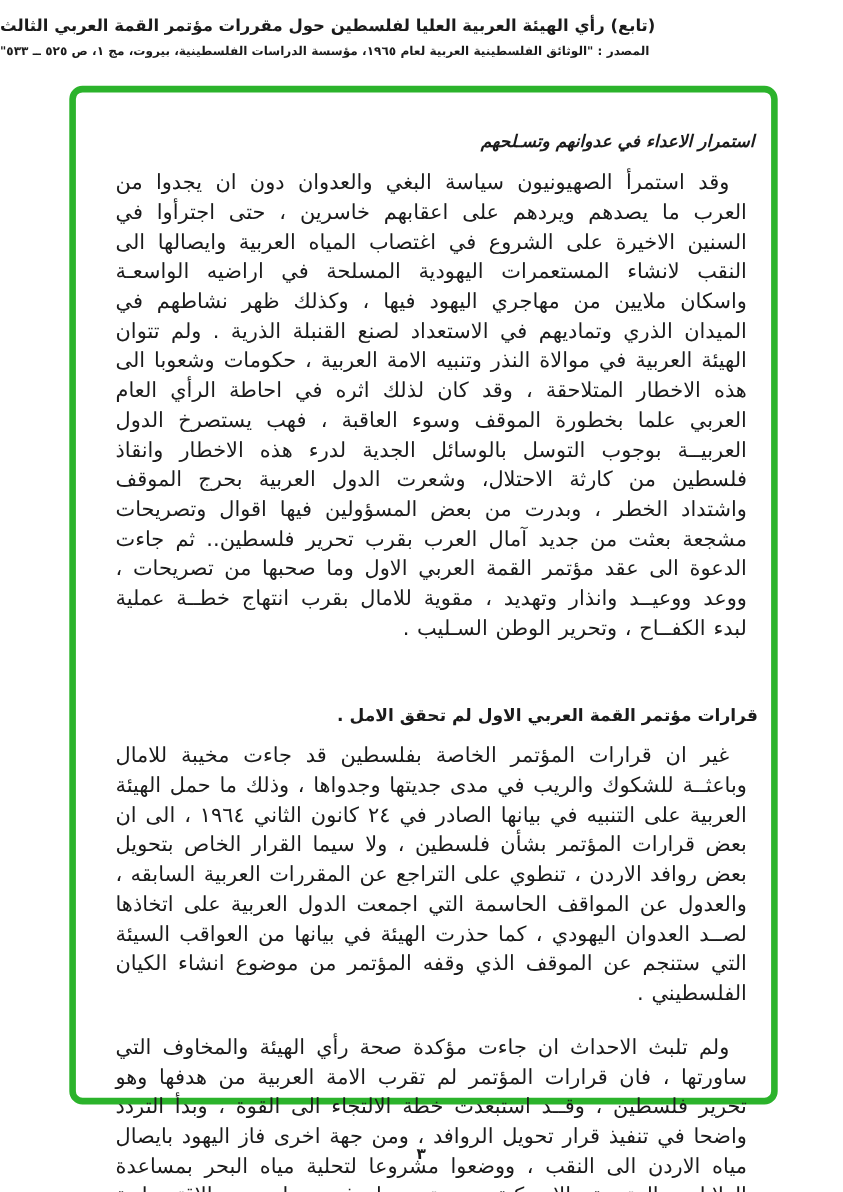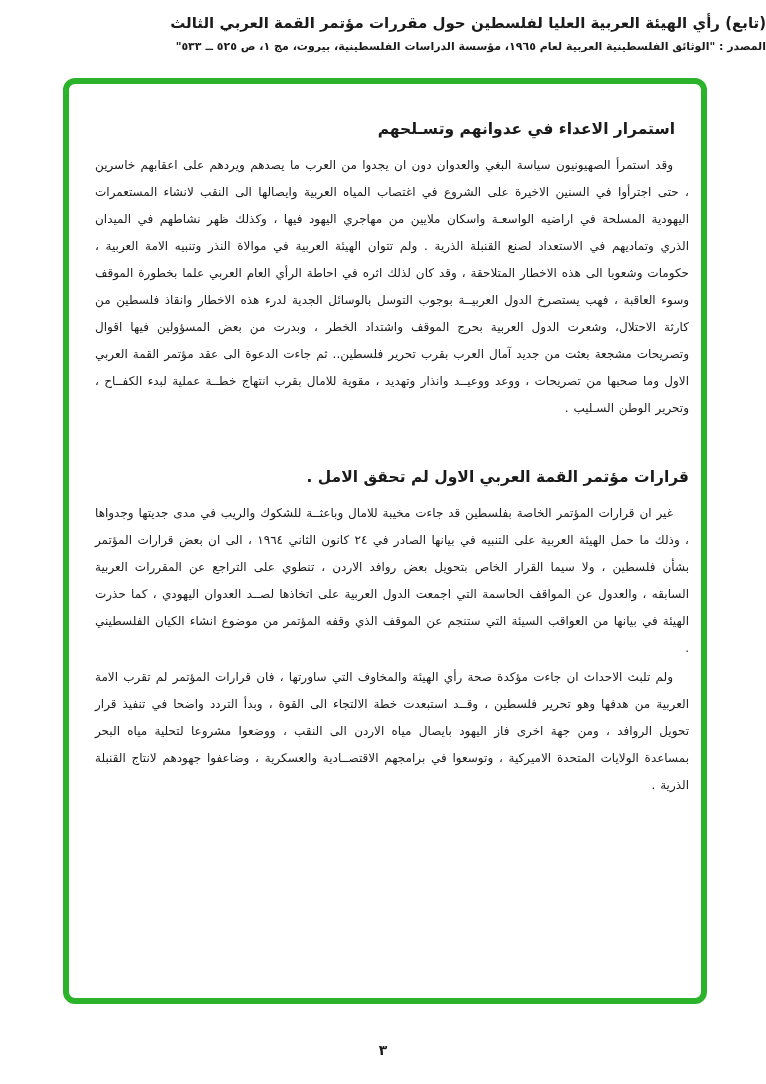--- a/index.html
+++ b/index.html
@@ -10,21 +10,21 @@
   body {
     width: 766px;
     height: 1084px;
     position: relative;
     font-family: "DejaVu Sans", sans-serif;
     color: #1b1b1b;
     overflow: hidden;
   }
   .page-header {
     direction: rtl;
-    text-align: right;
+    text-align: left;
     padding-top: 13px;
   }
   .doc-title {
     font-size: 15px;
     font-weight: bold;
     line-height: 20px;
     letter-spacing: 0;
   }
   .doc-source {
     font-size: 11px;
@@ -47,26 +47,27 @@
     direction: rtl;
     padding: 32px 12px 0 26px;
   }
   .section-heading {
     font-size: 15.5px;
     font-weight: bold;
     margin: 0 0 9px 0;
     line-height: 27px;
   }
   .section-heading.indented {
-    margin-right: 14px;
+    margin-right: 3px;
+    font-style: italic;
   }
   .body-par {
-    font-size: 12px;
+    font-size: 19px;
     line-height: 27px;
-    margin: 0;
+    margin: 10px;
     text-align: justify;
     text-indent: 16px;
     word-spacing: 1px;
   }
   .section-gap {
     height: 42px;
   }
   .par-gap {
     height: 2px;
   }

